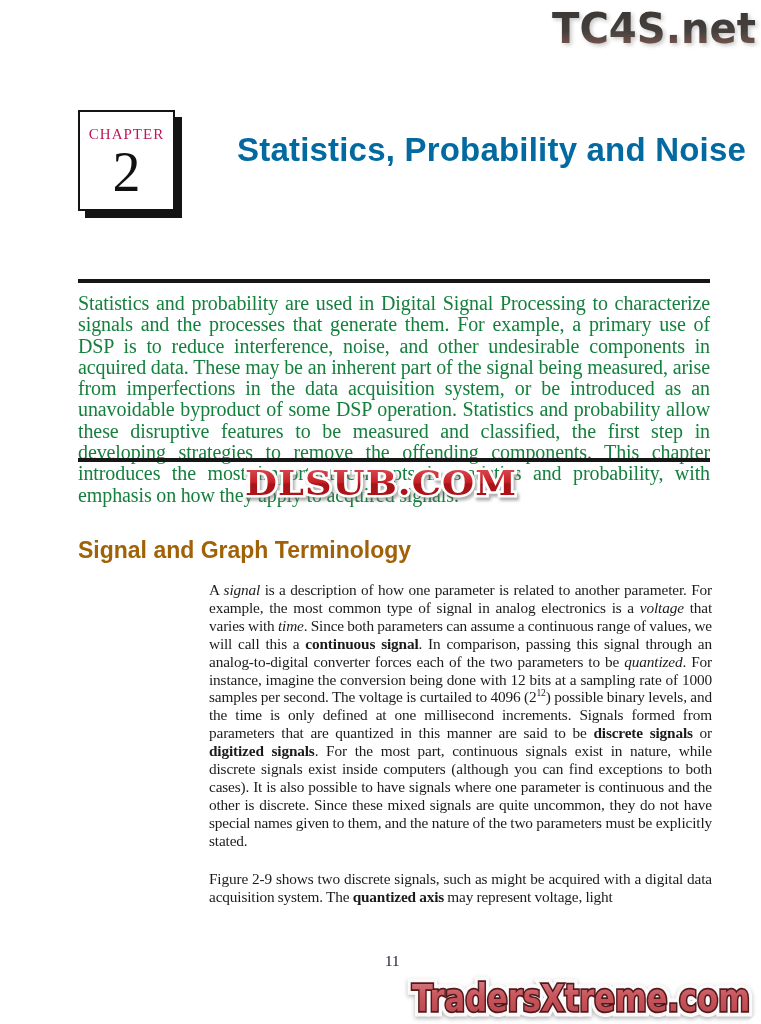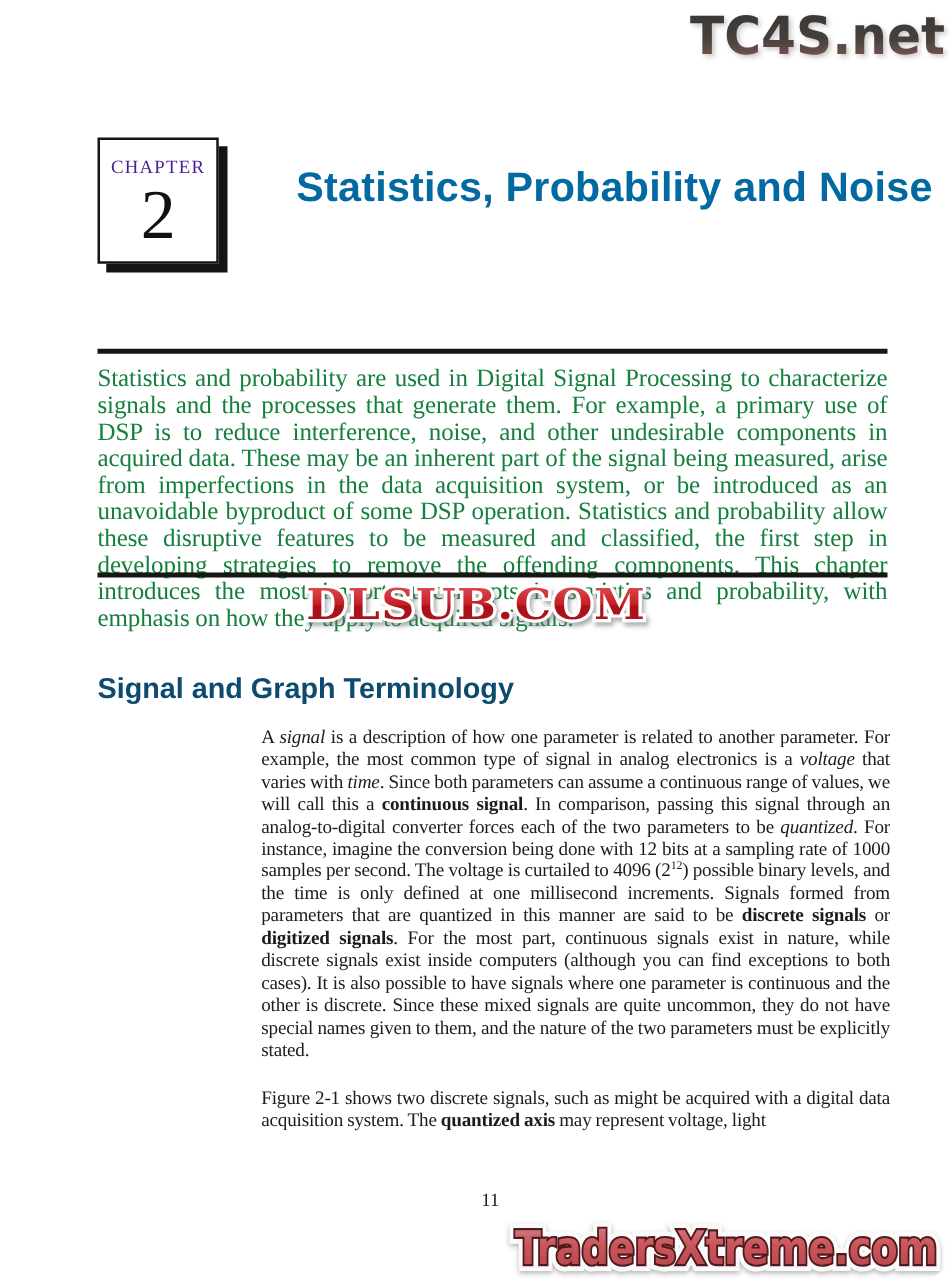--- a/index.html
+++ b/index.html
@@ -10,21 +10,21 @@
 
   
   .logo-top { position:absolute; left:549px; top:1px; filter:drop-shadow(2px 2px 2px rgba(0,0,0,0.22)); }
 
   
   .chapter-box {
     position:absolute; left:78px; top:110px; width:93px; height:97px;
     background:#ffffff; border:2px solid #141414; box-shadow:7px 7px 0 #141414;
     text-align:center;
   }
-  .chapter-label { margin-top:14px; font-size:15px; letter-spacing:1px; color:#4c1d95; }
+  .chapter-label { margin-top:14px; font-size:15px; letter-spacing:1px; color:#be185d; }
   .chapter-number { font-size:56px; line-height:1.0; margin-top:1px; color:#111; }
 
   .doc-title {
     position:absolute; left:237px; top:131px;
     font-family:"Liberation Sans", sans-serif; font-weight:bold; font-size:33px;
     color:#0369a1; letter-spacing:0.2px; white-space:nowrap;
   }
 
   
   .rule { position:absolute; left:78px; width:632px; height:4px; background:#161616; }
@@ -37,21 +37,21 @@
     font-size:20px; line-height:21.3px; text-align:justify;
     letter-spacing:-0.1px; word-spacing:-0.3px; color:#15803d;
   }
 
   
   .logo-mid { position:absolute; left:237px; top:457px; filter:drop-shadow(2px 3px 1.5px rgba(110,110,110,0.55)); }
 
   .section-heading {
     position:absolute; left:78px; top:537px;
     font-family:"Liberation Sans", sans-serif; font-weight:bold; font-size:23px;
-    color:#0c4a6e; white-space:nowrap;
+    color:#a16207; white-space:nowrap;
   }
 
   
   .body-col {
     position:absolute; left:209px; top:581px; width:503px;
     font-size:15.3px; line-height:17.9px; text-align:justify;
     letter-spacing:-0.15px; word-spacing:-0.4px; color:#1b1b1b;
   }
   .body-col p { margin:0; }
   .body-col p + p { margin-top:20px; }
@@ -106,21 +106,21 @@
         </linearGradient>
       </defs>
       <text x="144" y="38" text-anchor="middle" font-family="'DejaVu Serif', serif" font-weight="bold" font-size="34" fill="url(#dlsub-g)" stroke="#ffffff" stroke-width="5" paint-order="stroke" letter-spacing="1" textLength="272" lengthAdjust="spacingAndGlyphs">DLSUB.COM</text>
     </svg>
   </div>
 
   <div class="section-heading">Signal and Graph Terminology</div>
 
   <div class="body-col">
     <p><span>A </span><span class="it">signal</span><span> is a description of how one parameter is related to another parameter.  For example, the most common type of signal in analog electronics is a </span><span class="it">voltage</span><span> that varies with </span><span class="it">time</span><span>.   Since both parameters can assume a continuous range of values, we will call this a </span><span class="bd">continuous signal</span><span>.  In comparison, passing this signal through an analog-to-digital converter forces each of the two parameters to be </span><span class="it">quantized</span><span>.  For instance, imagine the conversion being done with 12 bits at a sampling rate of 1000 samples per second. The voltage is curtailed to 4096 (2</span><sup>12</sup><span>) possible binary levels, and the time is only defined at one millisecond increments.  Signals formed from parameters that are quantized in this manner are said to be </span><span class="bd">discrete signals</span><span> or </span><span class="bd">digitized signals</span><span>.  For the most part, continuous signals exist in nature, while discrete signals exist inside computers (although you can find exceptions to both cases).  It is also possible to have signals where one parameter is continuous and the other is discrete.  Since these mixed signals are quite uncommon, they do not have special names given to them, and the nature of the two parameters must be explicitly stated.</span></p>
-    <p><span>Figure 2-1 shows two discrete signals, such as might be acquired with a digital data acquisition system.  The </span><span class="bd">quantized axis</span><span> may represent voltage, light</span></p>
+    <p><span>Figure 2-9 shows two discrete signals, such as might be acquired with a digital data acquisition system.  The </span><span class="bd">quantized axis</span><span> may represent voltage, light</span></p>
   </div>
 
   <div class="page-number">11</div>
 
   <div class="logo-bottom">
     <svg width="352" height="52" viewBox="0 0 352 52">
       <defs>
         <linearGradient id="tx-g" x1="0" y1="0" x2="0" y2="1">
           <stop offset="0" stop-color="#d4838a"></stop>
           <stop offset="0.45" stop-color="#c9555b"></stop>

